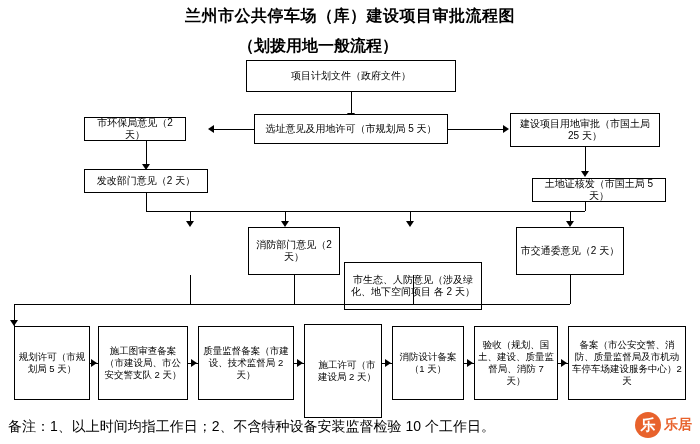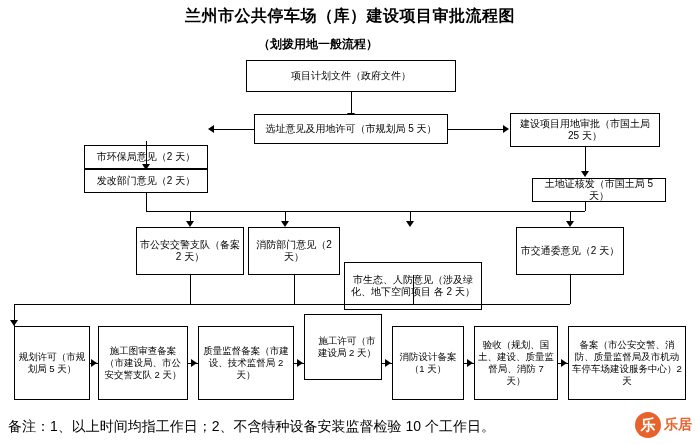--- a/index.html
+++ b/index.html
@@ -12,21 +12,21 @@
     overflow:hidden;
   }
   .canvas{position:relative;width:700px;height:444px;}
 
   .title{
     position:absolute;left:0;top:6px;width:700px;text-align:center;
     font-size:16px;font-weight:bold;letter-spacing:0.5px;
   }
   .subtitle{
     position:absolute;left:0;top:36px;width:636px;text-align:center;
-    font-size:12px;font-weight:bold;
+    font-size:16px;font-weight:bold;
   }
 
   .box{
     position:absolute;
     border:1px solid #000;
     background:#fff;
     box-sizing:border-box;
     display:flex;align-items:center;justify-content:center;
     text-align:center;
     font-size:10px;
@@ -78,21 +78,21 @@
 <div class="canvas">
 
   <div class="title">兰州市公共停车场（库）建设项目审批流程图</div>
   <div class="subtitle">（划拨用地一般流程）</div>
 
   <div class="box" style="left:246px;top:60px;width:210px;height:32px;">项目计划文件（政府文件）</div>
 
   <div class="line v" style="left:351px;top:92px;height:22px;"></div>
   <div class="arrow down" style="left:347px;top:113px;"></div>
 
-  <div class="box" style="left:84px;top:117px;width:124px;height:24px;margin-top:28px;">市环保局意见（2 天）</div>
+  <div class="box" style="left:84px;top:117px;width:102px;height:24px;">市环保局意见（2 天）</div>
   <div class="box" style="left:254px;top:114px;width:194px;height:30px;">选址意见及用地许可（市规划局 5 天）</div>
   <div class="box" style="left:510px;top:113px;width:150px;height:34px;">建设项目用地审批（市国土局 25 天）</div>
 
   <div class="line h" style="left:214px;top:129px;width:40px;"></div>
   <div class="arrow right" style="left:208px;top:125px;transform:rotate(180deg);"></div>
 
   <div class="line h" style="left:448px;top:129px;width:56px;"></div>
   <div class="arrow right" style="left:503px;top:125px;"></div>
 
   <div class="line v" style="left:146px;top:141px;height:24px;"></div>
@@ -112,37 +112,36 @@
 
   <div class="line v" style="left:190px;top:211px;height:12px;"></div>
   <div class="arrow down" style="left:186px;top:221px;"></div>
   <div class="line v" style="left:285px;top:211px;height:12px;"></div>
   <div class="arrow down" style="left:281px;top:221px;"></div>
   <div class="line v" style="left:410px;top:211px;height:12px;"></div>
   <div class="arrow down" style="left:406px;top:221px;"></div>
   <div class="line v" style="left:570px;top:211px;height:12px;"></div>
   <div class="arrow down" style="left:566px;top:221px;"></div>
 
-  <div class="box" style="left:136px;top:227px;width:108px;height:48px;">市公安交警支队（备案 2 天）</div>
   <div class="box" style="left:248px;top:227px;width:92px;height:48px;">消防部门意见（2 天）</div>
   <div class="box" style="left:344px;top:227px;width:138px;height:48px;margin-top:35px;">市生态、人防意见（涉及绿化、地下空间项目 各 2 天）</div>
   <div class="box" style="left:516px;top:227px;width:108px;height:48px;">市交通委意见（2 天）</div>
 
   <div class="line v" style="left:190px;top:275px;height:29px;"></div>
   <div class="line v" style="left:294px;top:275px;height:29px;"></div>
   <div class="line v" style="left:413px;top:275px;height:29px;"></div>
   <div class="line v" style="left:570px;top:275px;height:29px;"></div>
   <div class="line h" style="left:14px;top:304px;width:556px;"></div>
   <div class="line v" style="left:14px;top:304px;height:22px;"></div>
   <div class="arrow down" style="left:10px;top:320px;"></div>
 
   <div class="box small" style="left:14px;top:326px;width:76px;height:74px;">规划许可（市规划局 5 天）</div>
   <div class="box small" style="left:98px;top:326px;width:90px;height:74px;">施工图审查备案（市建设局、市公安交警支队 2 天）</div>
   <div class="box small" style="left:198px;top:326px;width:96px;height:74px;">质量监督备案（市建设、技术监督局 2 天）</div>
-  <div class="box small" style="left:304px;top:314px;width:78px;height:66px;padding-left:11px;">施工许可（市建设局 2 天）</div>
+  <div class="box small" style="left:304px;top:324px;width:78px;height:94px;padding-left:11px;">施工许可（市建设局 2 天）</div>
   <div class="box small" style="left:392px;top:326px;width:72px;height:74px;">消防设计备案（1 天）</div>
   <div class="box small" style="left:474px;top:326px;width:84px;height:74px;">验收（规划、国土、建设、质量监督局、消防 7 天）</div>
   <div class="box small" style="left:568px;top:326px;width:118px;height:74px;">备案（市公安交警、消防、质量监督局及市机动车停车场建设服务中心）2 天</div>
 
   <div class="line h" style="left:90px;top:363px;width:8px;"></div>
   <div class="arrow right" style="left:91px;top:359px;"></div>
   <div class="line h" style="left:188px;top:363px;width:10px;"></div>
   <div class="arrow right" style="left:191px;top:359px;"></div>
   <div class="line h" style="left:294px;top:363px;width:10px;"></div>
   <div class="arrow right" style="left:297px;top:359px;"></div>

